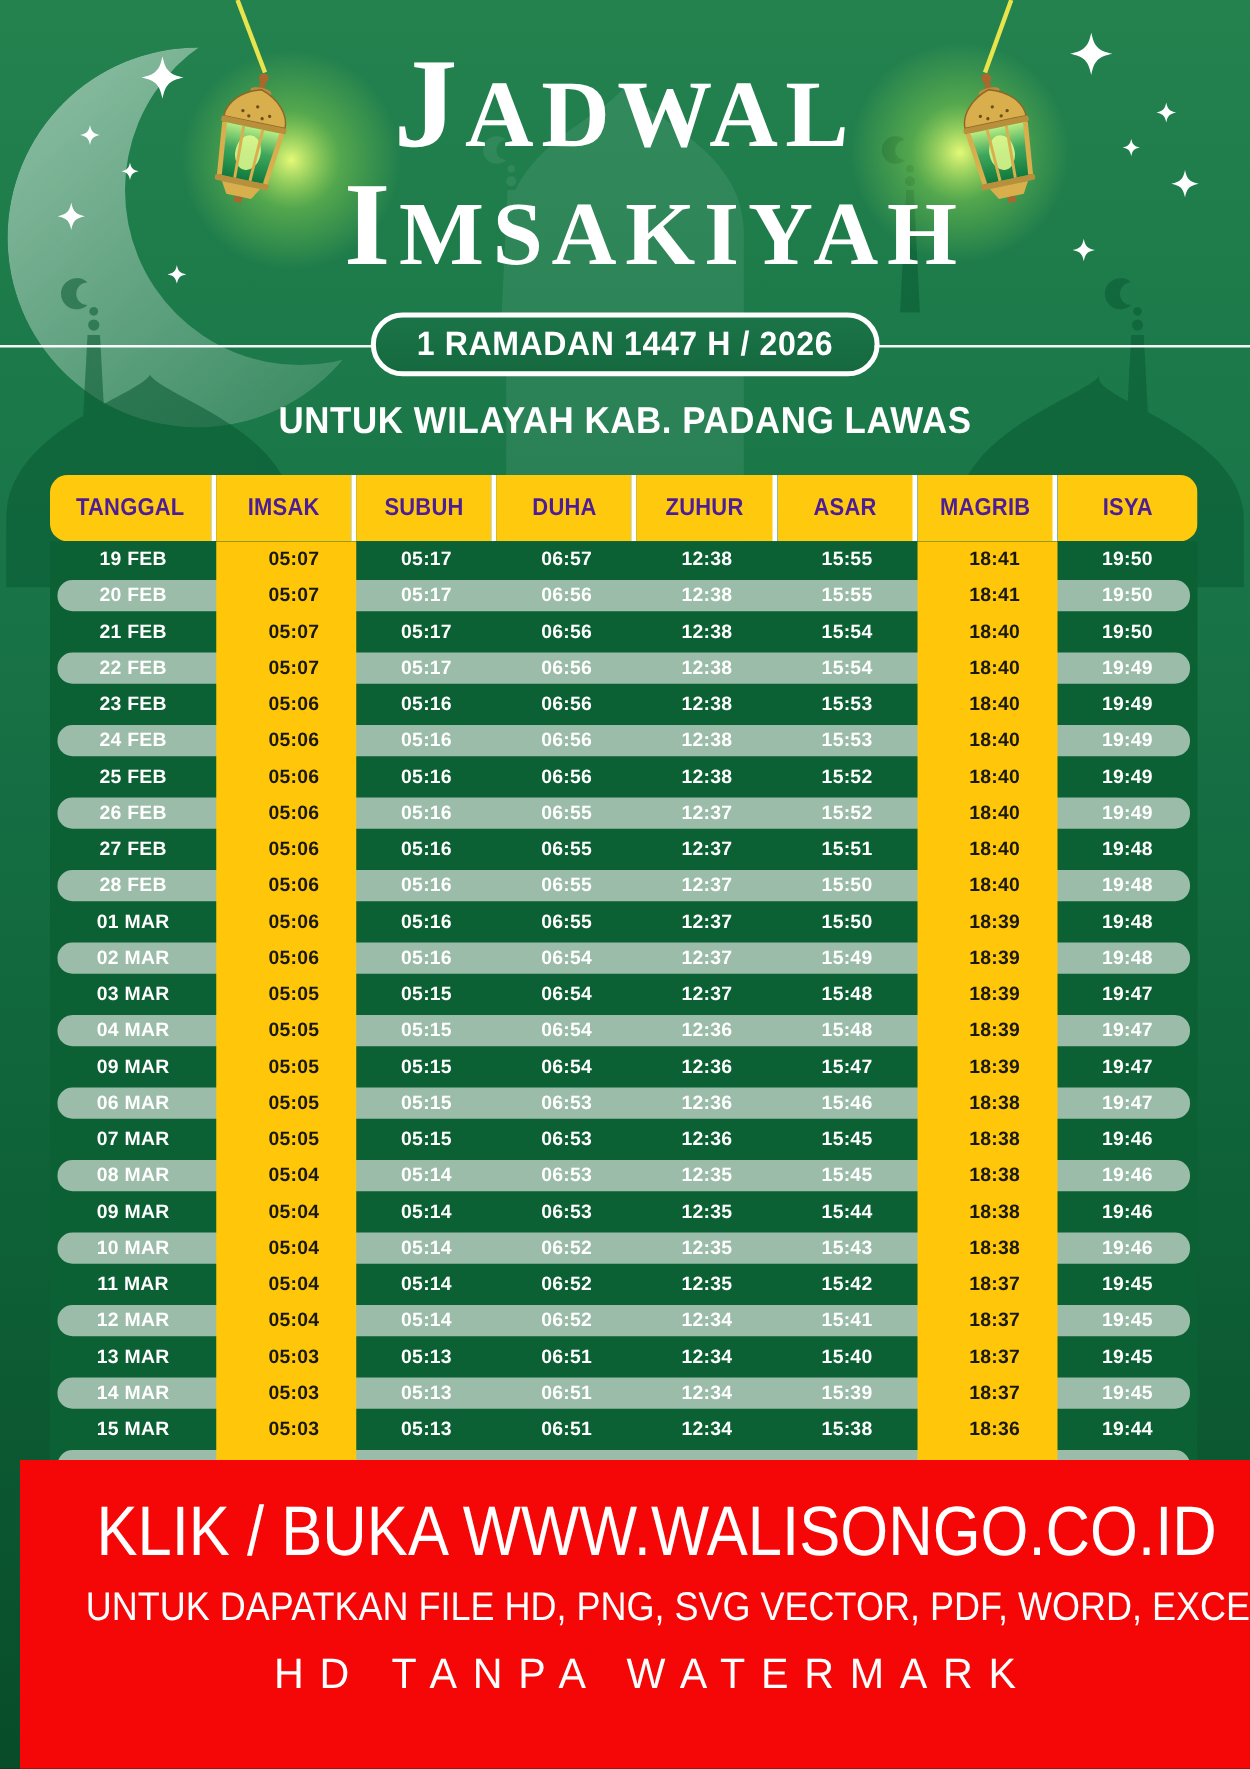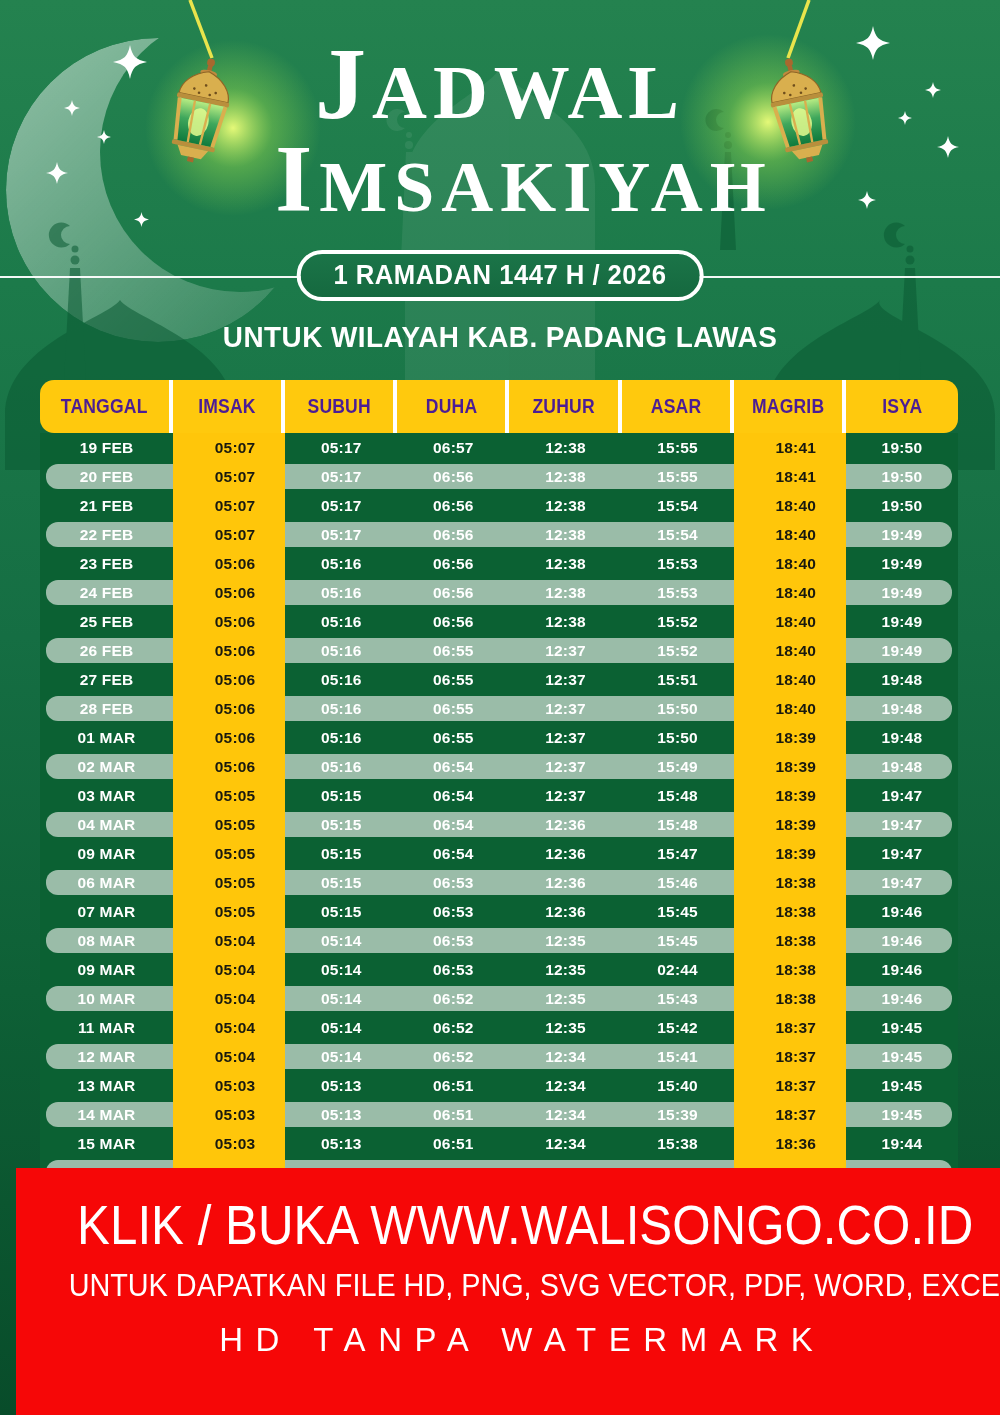--- a/index.html
+++ b/index.html
@@ -390,21 +390,21 @@
           <div class="tcell c5">15:45</div>
           <div class="tcell c6">18:38</div>
           <div class="tcell c7">19:46</div>
         </div>
         <div class="trow dark">
           <div class="tcell c0">09 MAR</div>
           <div class="tcell c1">05:04</div>
           <div class="tcell c2">05:14</div>
           <div class="tcell c3">06:53</div>
           <div class="tcell c4">12:35</div>
-          <div class="tcell c5">02:44</div>
+          <div class="tcell c5">15:44</div>
           <div class="tcell c6">18:38</div>
           <div class="tcell c7">19:46</div>
         </div>
         <div class="trow light">
           <div class="tcell c0">10 MAR</div>
           <div class="tcell c1">05:04</div>
           <div class="tcell c2">05:14</div>
           <div class="tcell c3">06:52</div>
           <div class="tcell c4">12:35</div>
           <div class="tcell c5">15:43</div>

